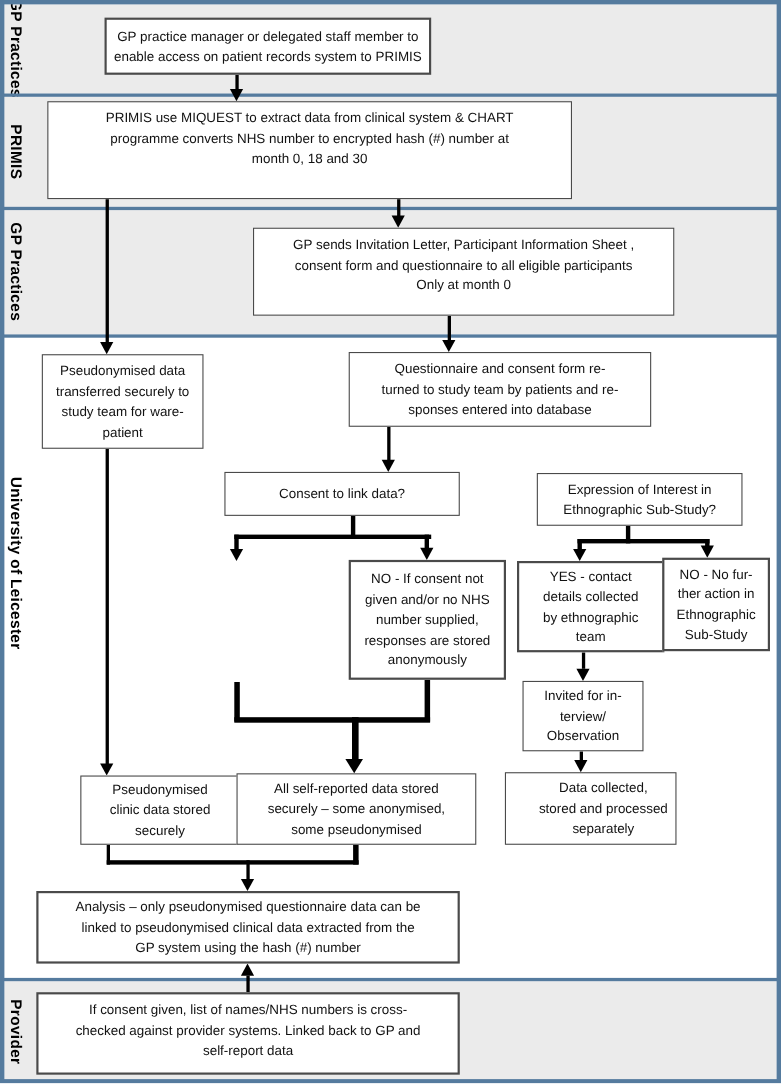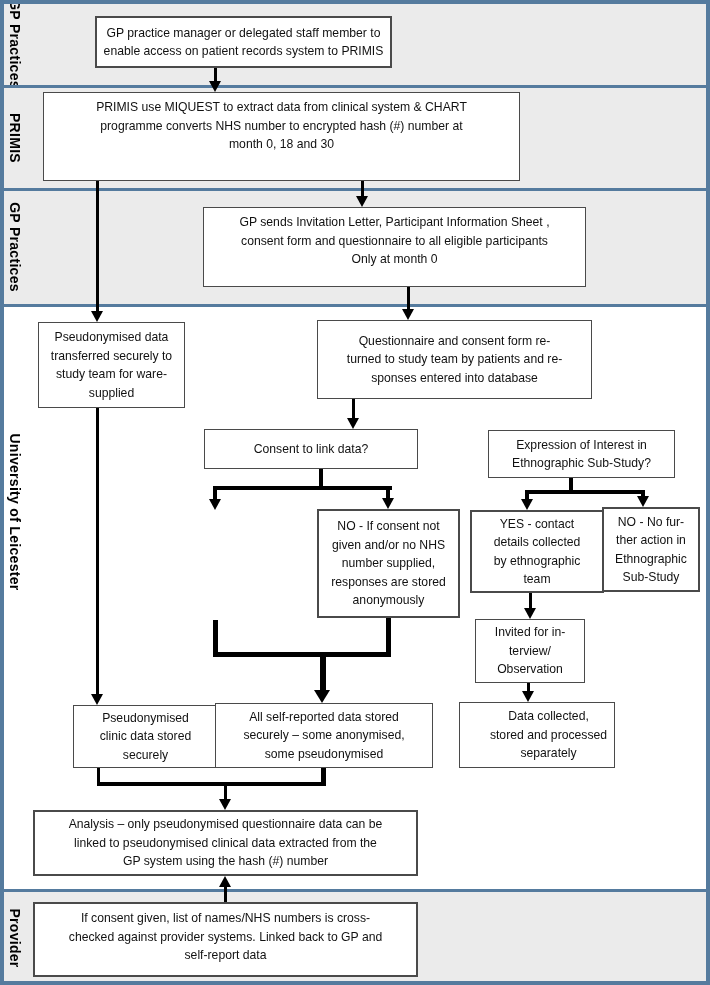--- a/index.html
+++ b/index.html
@@ -61,28 +61,28 @@
   <div class="lane-label" style="top:138px;">PRIMIS</div>
   <div class="lane-label" style="top:247px;">GP Practices</div>
   <div class="lane-label" style="top:512px;">University of Leicester</div>
   <div class="lane-label" style="top:938px;">Provider</div>
 
   <div class="node" style="left:75px;top:16px;width:297px;height:52px;border-width:2px;margin-left:20px;">GP practice manager or delegated staff member to
 enable access on patient records system to PRIMIS</div>
   <div class="node top" style="left:43px;top:92px;width:477px;height:89px;">PRIMIS use MIQUEST to extract data from clinical system &amp; CHART
 programme converts NHS number to encrypted hash (#) number at
 month 0, 18 and 30</div>
-  <div class="node top" style="left:203px;top:207px;width:383px;height:80px;">GP sends Invitation Letter, Participant Information Sheet ,
+  <div class="node top" style="left:230px;top:207px;width:383px;height:80px;">GP sends Invitation Letter, Participant Information Sheet ,
 consent form and questionnaire to all eligible participants
 Only at month 0</div>
   <div class="node" style="left:38px;top:322px;width:147px;height:86px;">Pseudonymised data
 transferred securely to
 study team for ware-
-supplied</div>
-  <div class="node" style="left:317px;top:320px;width:275px;height:79px;">Questionnaire and consent form re-
+patient</div>
+  <div class="node" style="left:317px;top:320px;width:275px;height:68px;">Questionnaire and consent form re-
 turned to study team by patients and re-
 sponses entered into database</div>
   <div class="node" style="left:204px;top:429px;width:214px;height:40px;">Consent to link data?</div>
   <div class="node" style="left:488px;top:430px;width:187px;height:48px;">Expression of Interest in
 Ethnographic Sub-Study?</div>
   <div class="node" style="left:317px;top:509px;width:143px;height:109px;border-width:2.5px;">NO - If consent not
 given and/or no NHS
 number supplied,
 responses are stored
 anonymously</div>

